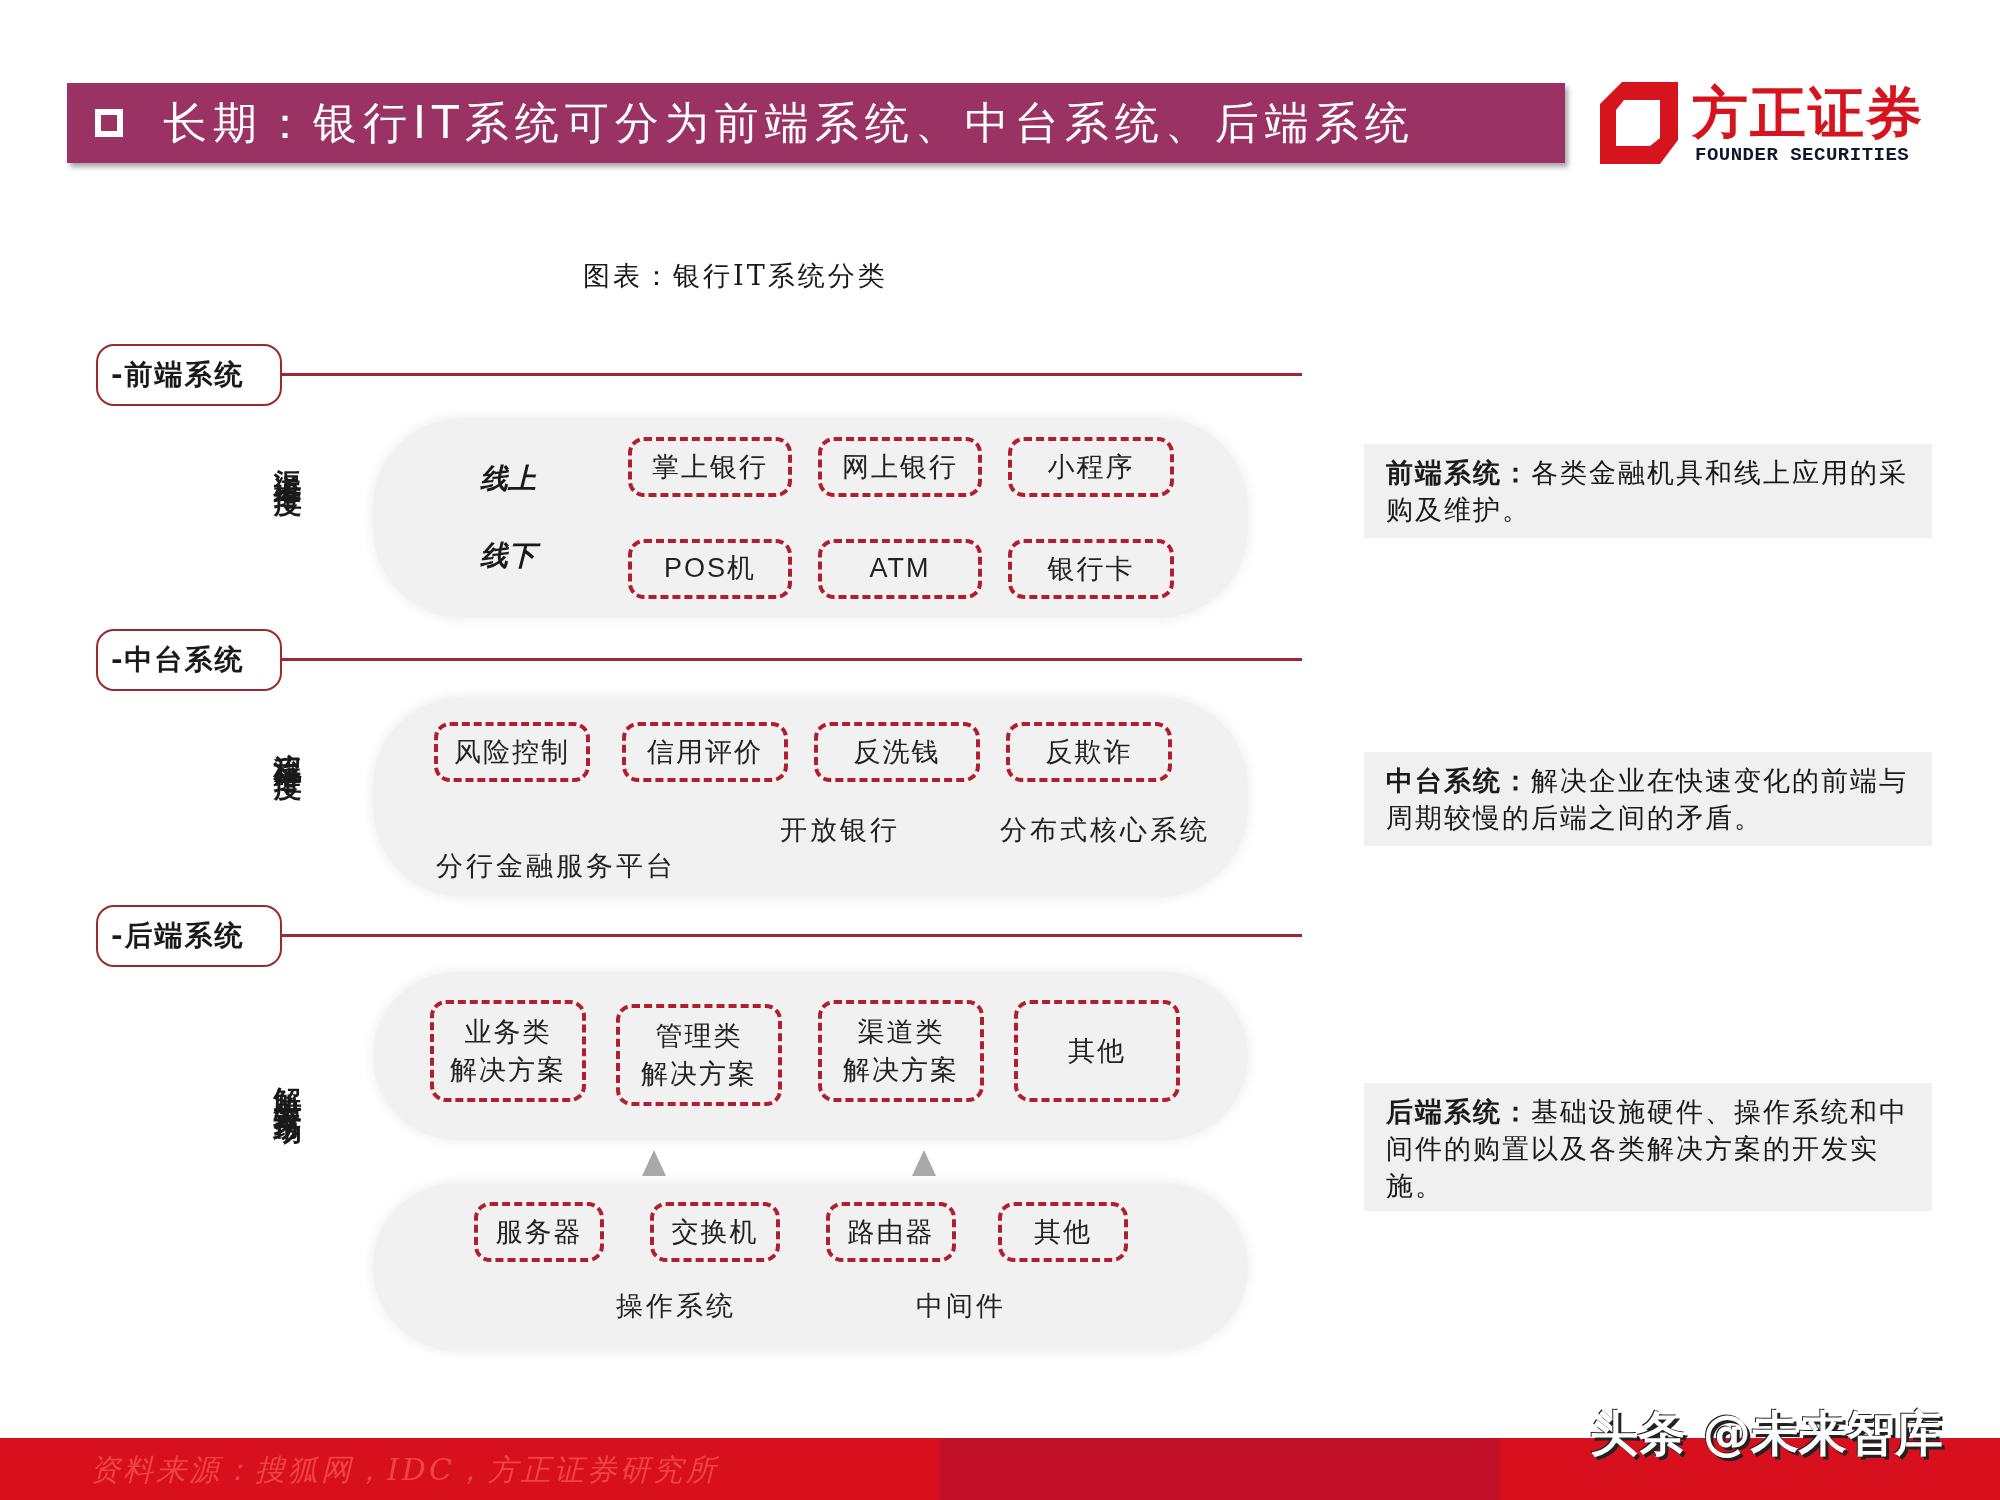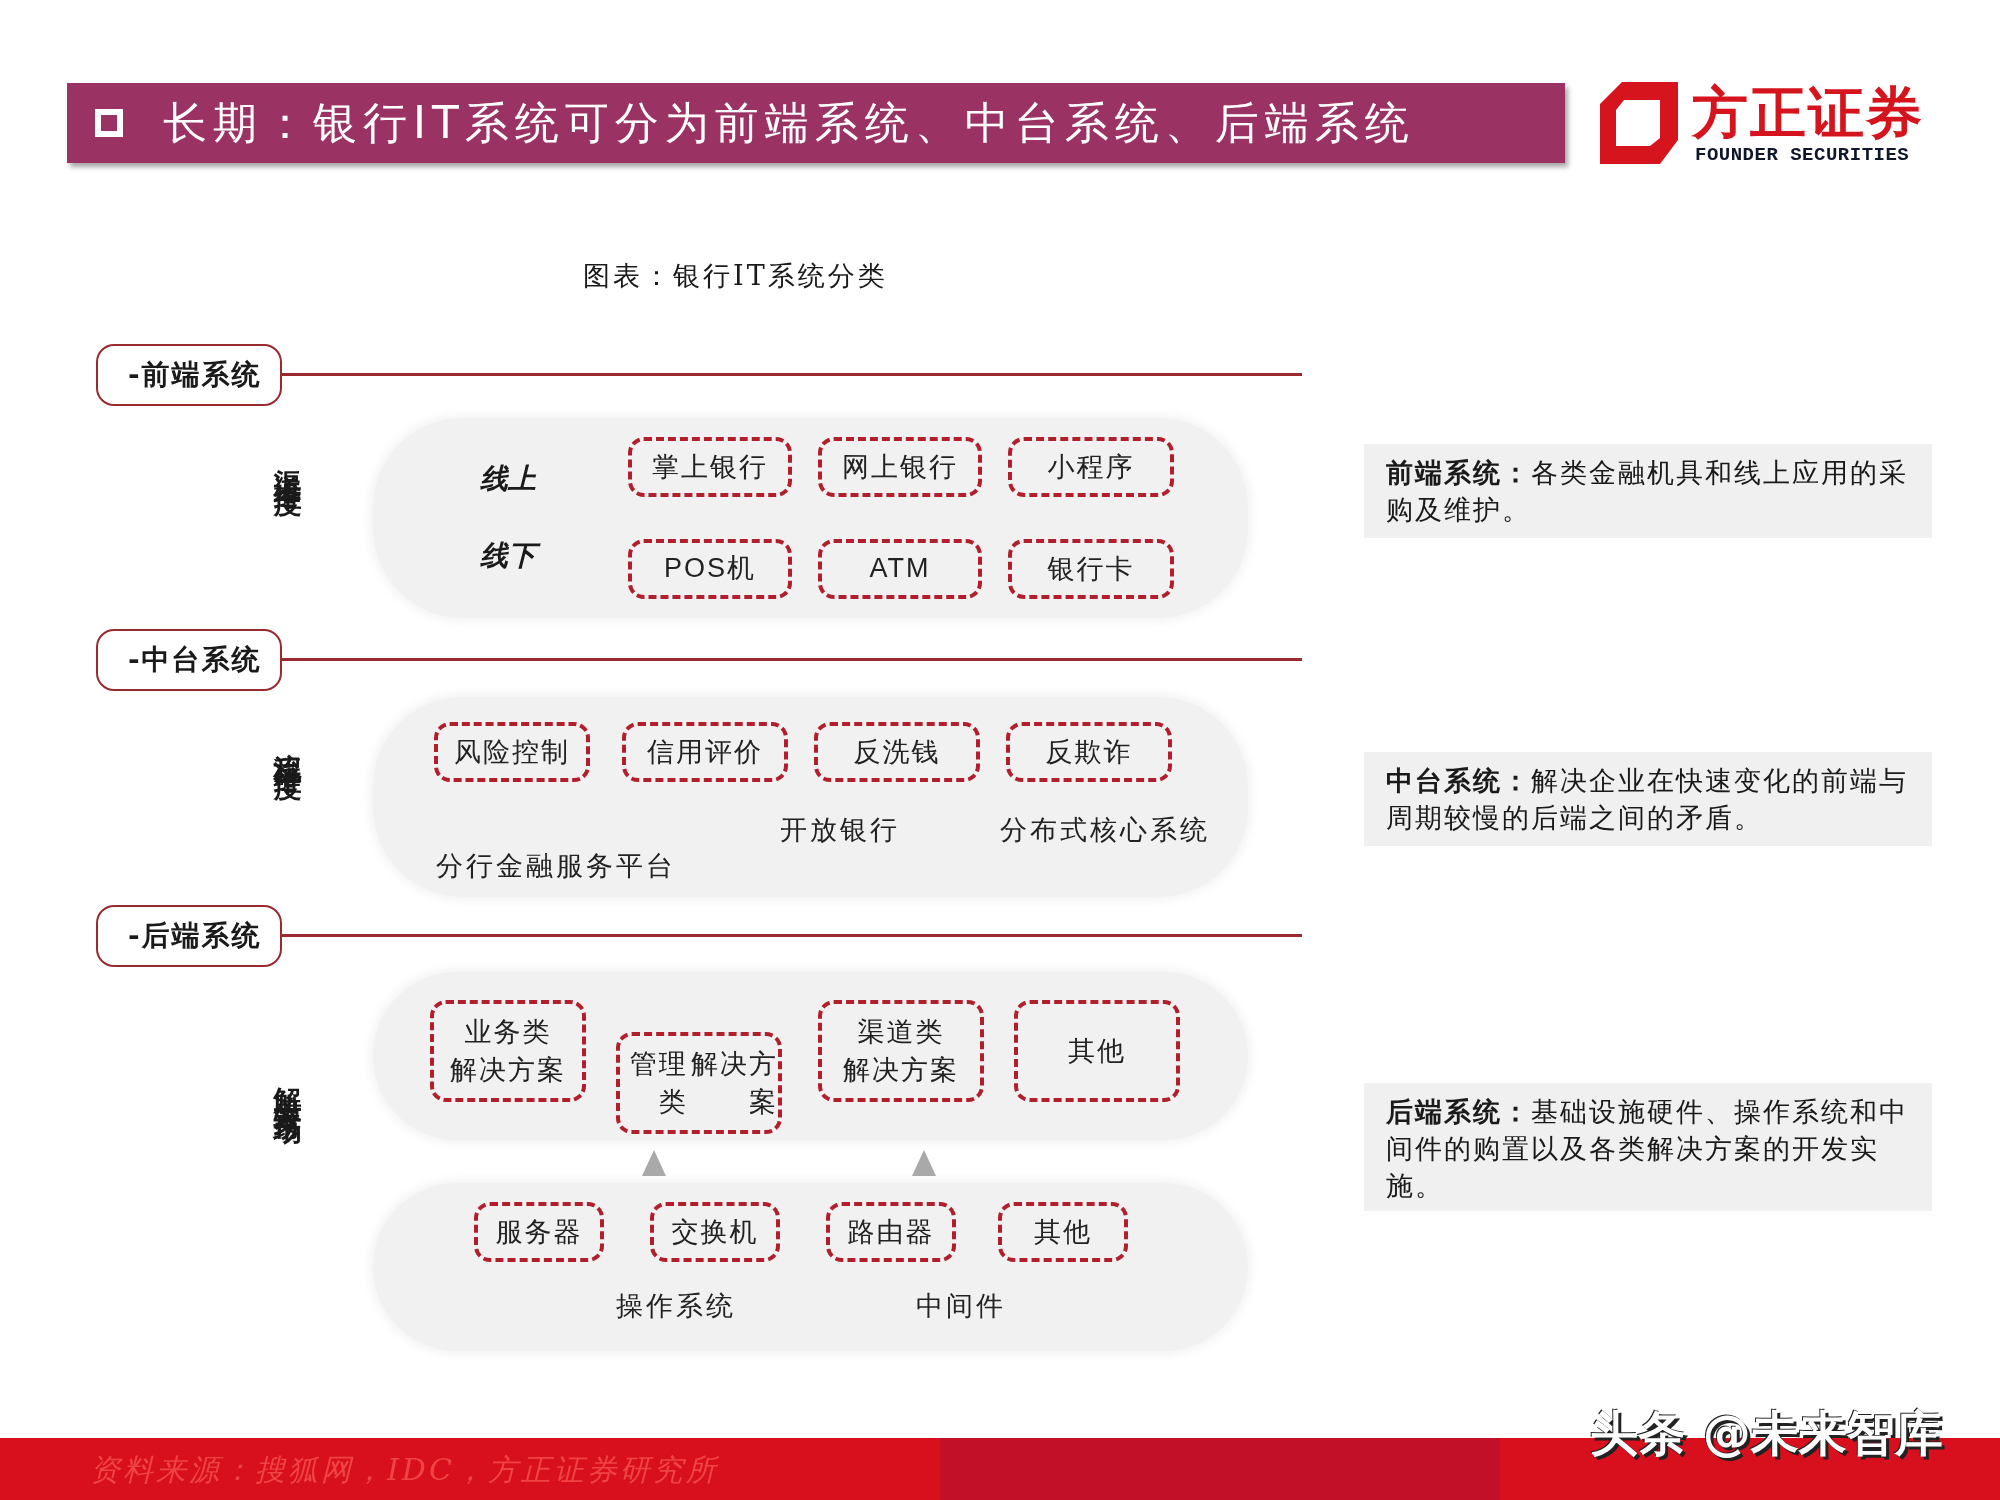--- a/index.html
+++ b/index.html
@@ -17,21 +17,21 @@
   .logo-mark { position:absolute; left:0; top:2px; width:78px; height:82px; }
   .logo-cn { position:absolute; left:92px; top:-4px; font-size:56px; font-weight:bold; color:#d6141e; letter-spacing:2px;
              font-family:"DejaVu Sans","Liberation Sans",sans-serif; }
   .logo-en { position:absolute; left:95px; top:64px; font-size:19px; font-weight:bold; color:#0f172a;
              font-family:Liberation Mono, monospace; letter-spacing:0.5px; }
 
   .fig-caption { left:583px; top:258px; font-size:27px; letter-spacing:3px; }
 
   
   .sec-label { left:96px; width:186px; height:62px; border:2px solid #9a2a2e; border-radius:18px; box-sizing:border-box;
-               background:#fff; display:flex; align-items:center; padding-left:30px; font-size:28px; font-weight:bold; letter-spacing:2px; }
+               background:#fff; display:flex; align-items:center; padding-left:13px; font-size:28px; font-weight:bold; letter-spacing:2px; }
   .sec-line { left:250px; width:1052px; height:3px; background:#9a2a2e; }
 
   .pill { background:#f1f1f1; border-radius:90px; box-shadow:0 0 10px 4px #f4f4f4; }
 
   .vlabel { writing-mode:vertical-rl; font-size:28px; font-weight:bold; letter-spacing:6px; }
   .rowlabel { font-size:28px; font-weight:bold; font-style:italic; }
 
   .dbox { border:4px dashed #b21f2c; border-radius:16px; box-sizing:border-box; display:flex; align-items:center;
           justify-content:center; text-align:center; font-size:27px; letter-spacing:2px; line-height:1.4; color:#222; }
   .plain { font-size:27px; letter-spacing:3px; color:#222; }
@@ -104,21 +104,21 @@
 <div class="abs sec-label" style="top:905px;">-后端系统</div>
 
 <div class="abs pill" style="left:373px; top:972px; width:875px; height:168px;"></div>
 <div class="abs pill" style="left:373px; top:1183px; width:875px; height:168px;"></div>
 <div class="abs vlabel" style="left:268px; top:1065px;">解决方案市场</div>
 
 <div class="abs dbox" style="left:430px; top:1000px; width:156px; height:102px; flex-direction:column;">
   <span>业务类</span>
   <span>解决方案</span>
 </div>
-<div class="abs dbox" style="left:616px; top:1032px; width:166px; height:102px; flex-direction:row;text-align:right;">
+<div class="abs dbox" style="left:616px; top:1004px; width:166px; height:102px; flex-direction:column;">
   <span>管理类</span>
   <span>解决方案</span>
 </div>
 <div class="abs dbox" style="left:818px; top:1000px; width:166px; height:102px; flex-direction:column;">
   <span>渠道类</span>
   <span>解决方案</span>
 </div>
 <div class="abs dbox" style="left:1014px; top:1000px; width:166px; height:102px; flex-direction:column;">
   <span>其他</span>
 </div>

